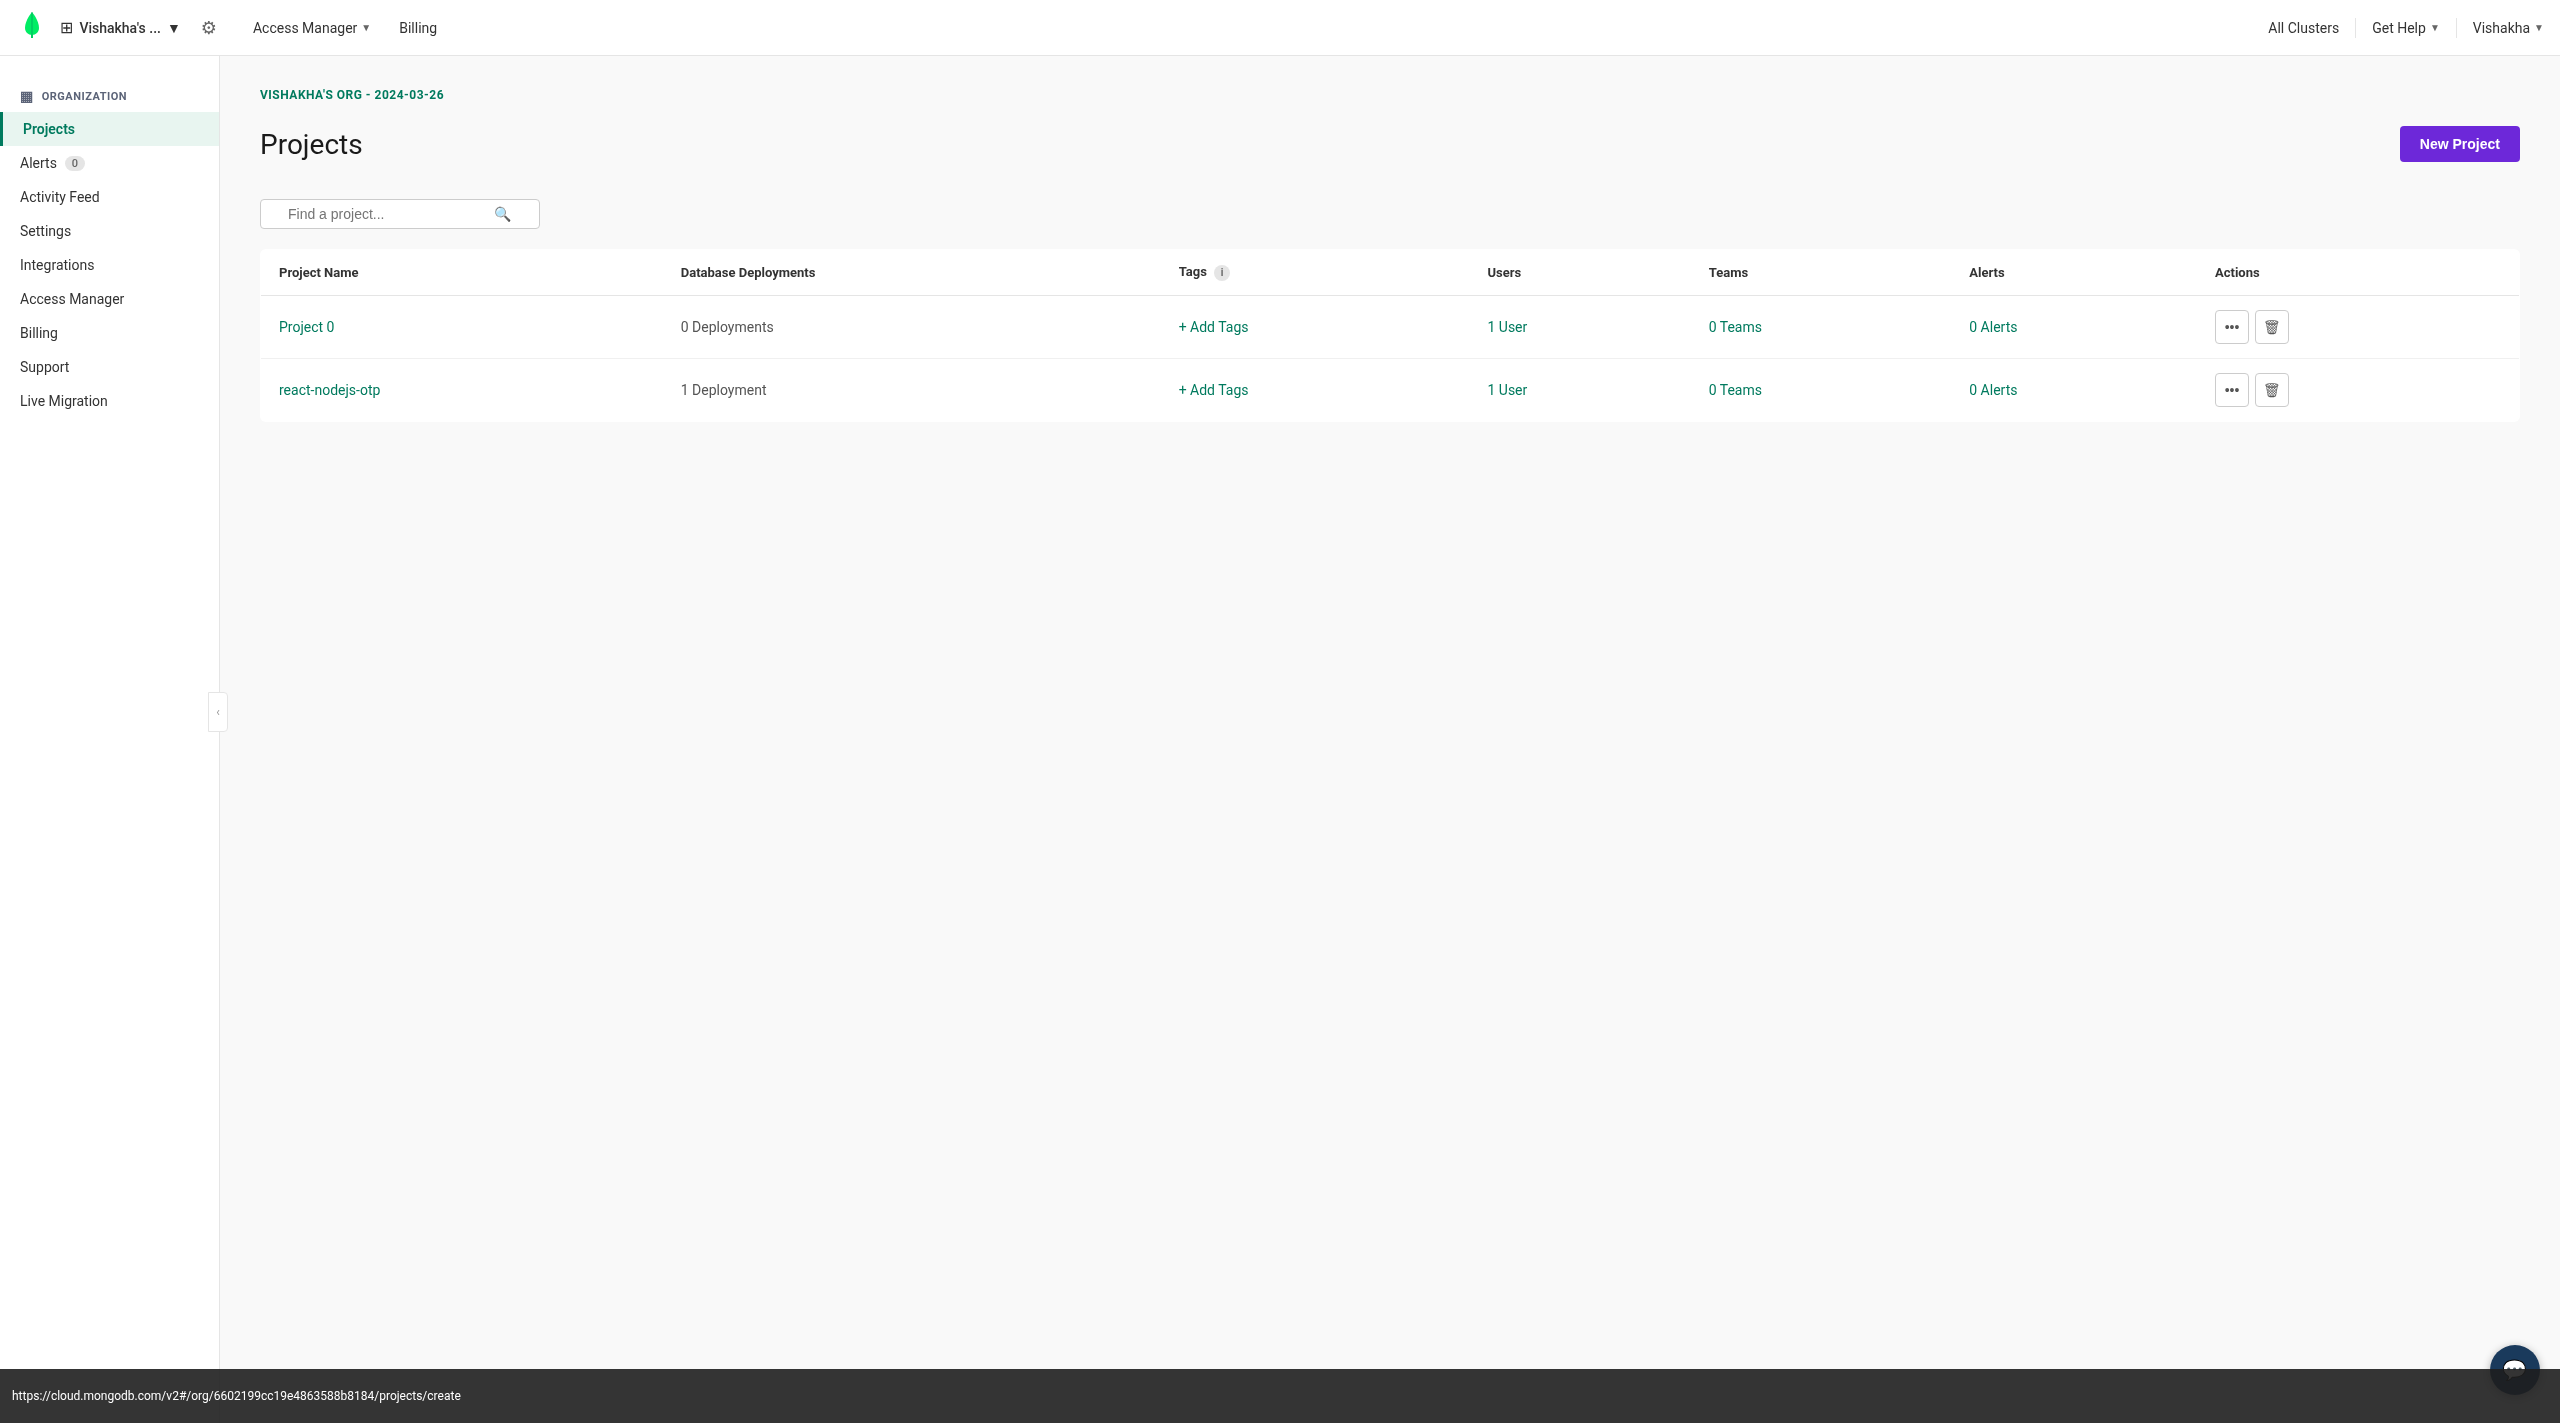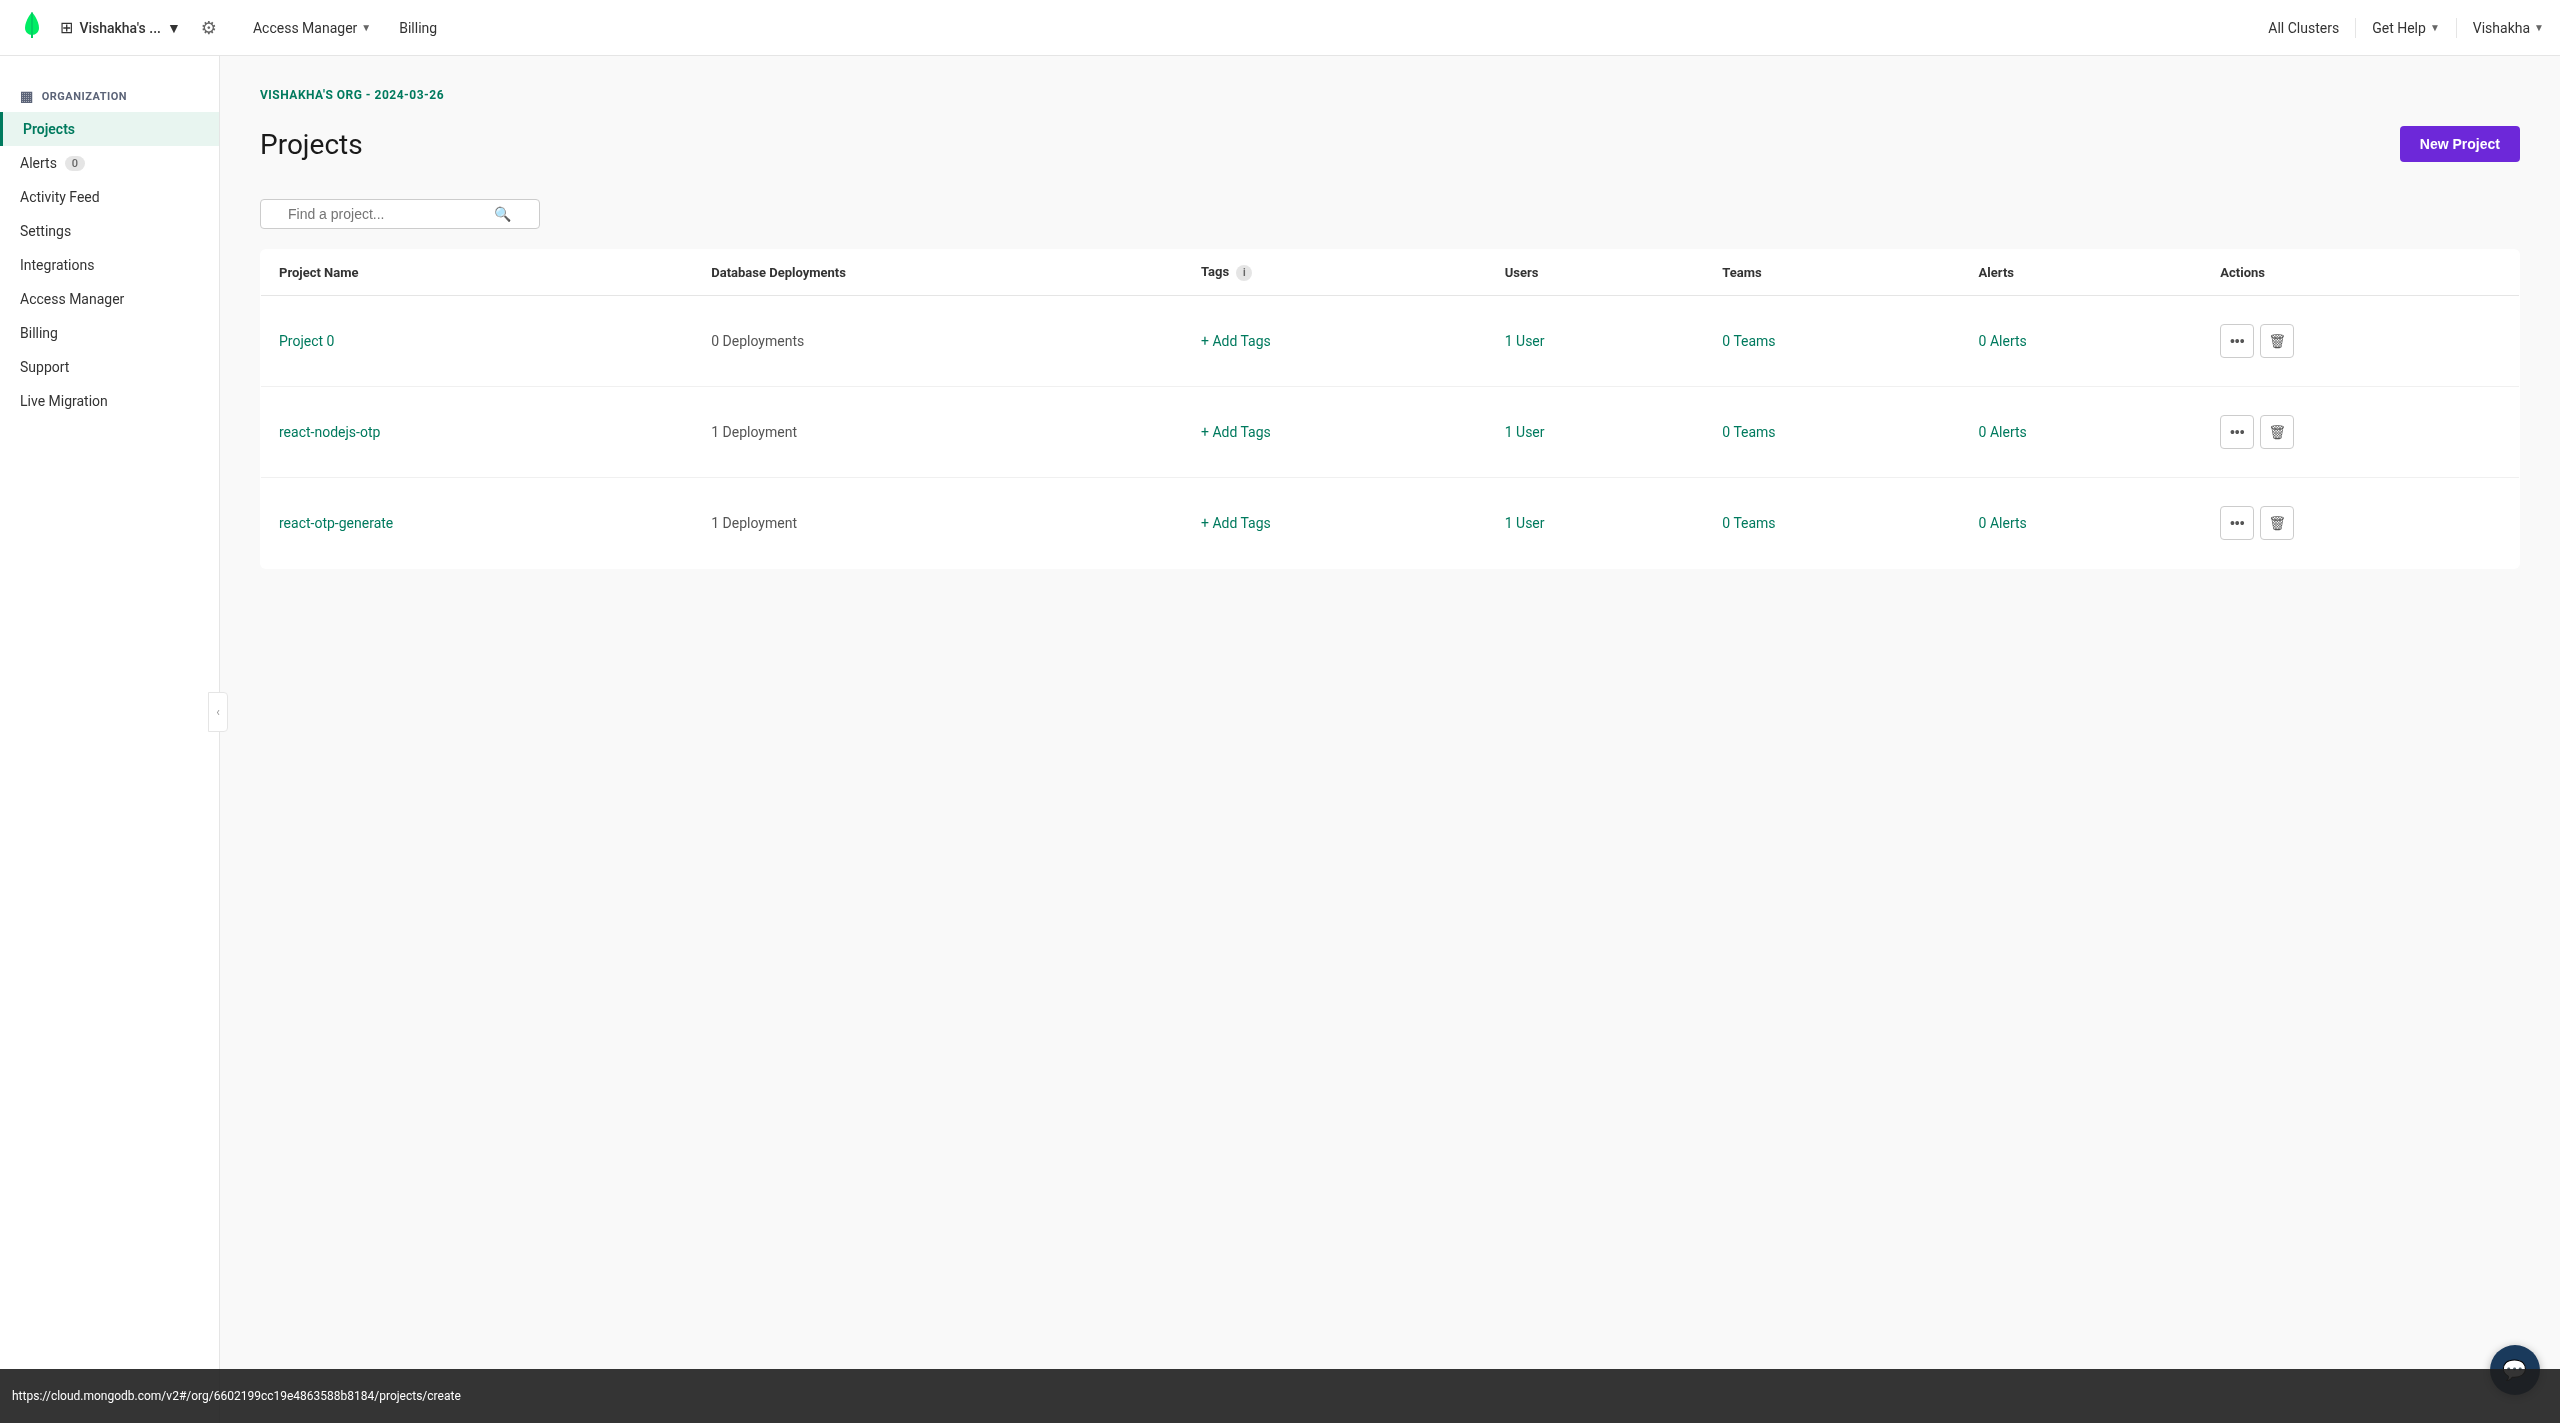--- a/index.html
+++ b/index.html
@@ -70,21 +70,21 @@
     }
     .search-bar input {
       border: none; outline: none; font-size: 14px; color: #333; flex: 1; background: transparent;
     }
     .search-bar .search-icon { color: #999; font-size: 14px; }
 
     
     .projects-table { width: 100%; border-collapse: collapse; background: #fff; border-radius: 6px; overflow: hidden; border: 1px solid #e5e5e5; }
     .projects-table thead tr { border-bottom: 1px solid #e5e5e5; }
     .projects-table th { padding: 14px 18px; text-align: left; font-size: 13px; font-weight: 700; color: #333; background: #fff; }
-    .projects-table td { padding: 28px 18px; font-size: 14px; color: #555; border-bottom: 1px solid #f0f0f0; margin-top: 36px; }
+    .projects-table td { padding: 14px 18px; font-size: 14px; color: #555; border-bottom: 1px solid #f0f0f0; margin-top: 36px; }
     .projects-table tr:last-child td { border-bottom: none; }
     .projects-table .link { color: #007a5e; cursor: pointer; text-decoration: none; }
     .info-icon { display: inline-flex; align-items: center; justify-content: center; width: 16px; height: 16px; border-radius: 50%; background: #e5e5e5; color: #666; font-size: 10px; cursor: pointer; margin-left: 4px; }
 
     
     .action-btns { display: flex; gap: 6px; }
     .action-btn {
       border: 1px solid #ccc; background: #fff; border-radius: 4px;
       width: 34px; height: 34px; display: flex; align-items: center; justify-content: center;
       cursor: pointer; color: #555; font-size: 14px;
@@ -289,44 +289,20 @@
             <a class="link">0 Alerts</a>
           </td>
           <td>
             <div class="action-btns">
               <button class="action-btn">•••</button>
               <button class="action-btn">🗑</button>
             </div>
           </td>
         </tr>
 
-        <tr>
-          <td>
-            <a class="link">react-otp-generate</a>
-          </td>
-          <td>1 Deployment</td>
-          <td>
-            <a class="link">+ Add Tags</a>
-          </td>
-          <td>
-            <a class="link">1 User</a>
-          </td>
-          <td>
-            <a class="link">0 Teams</a>
-          </td>
-          <td>
-            <a class="link">0 Alerts</a>
-          </td>
-          <td>
-            <div class="action-btns">
-              <button class="action-btn">•••</button>
-              <button class="action-btn">🗑</button>
-            </div>
-          </td>
-        </tr>
       </tbody>
     </table>
 
   </main>
 </div>
 
 <div class="status-bar">
   <span>https://cloud.mongodb.com/v2#/org/6602199cc19e4863588b8184/projects/create</span>
 </div>
 

